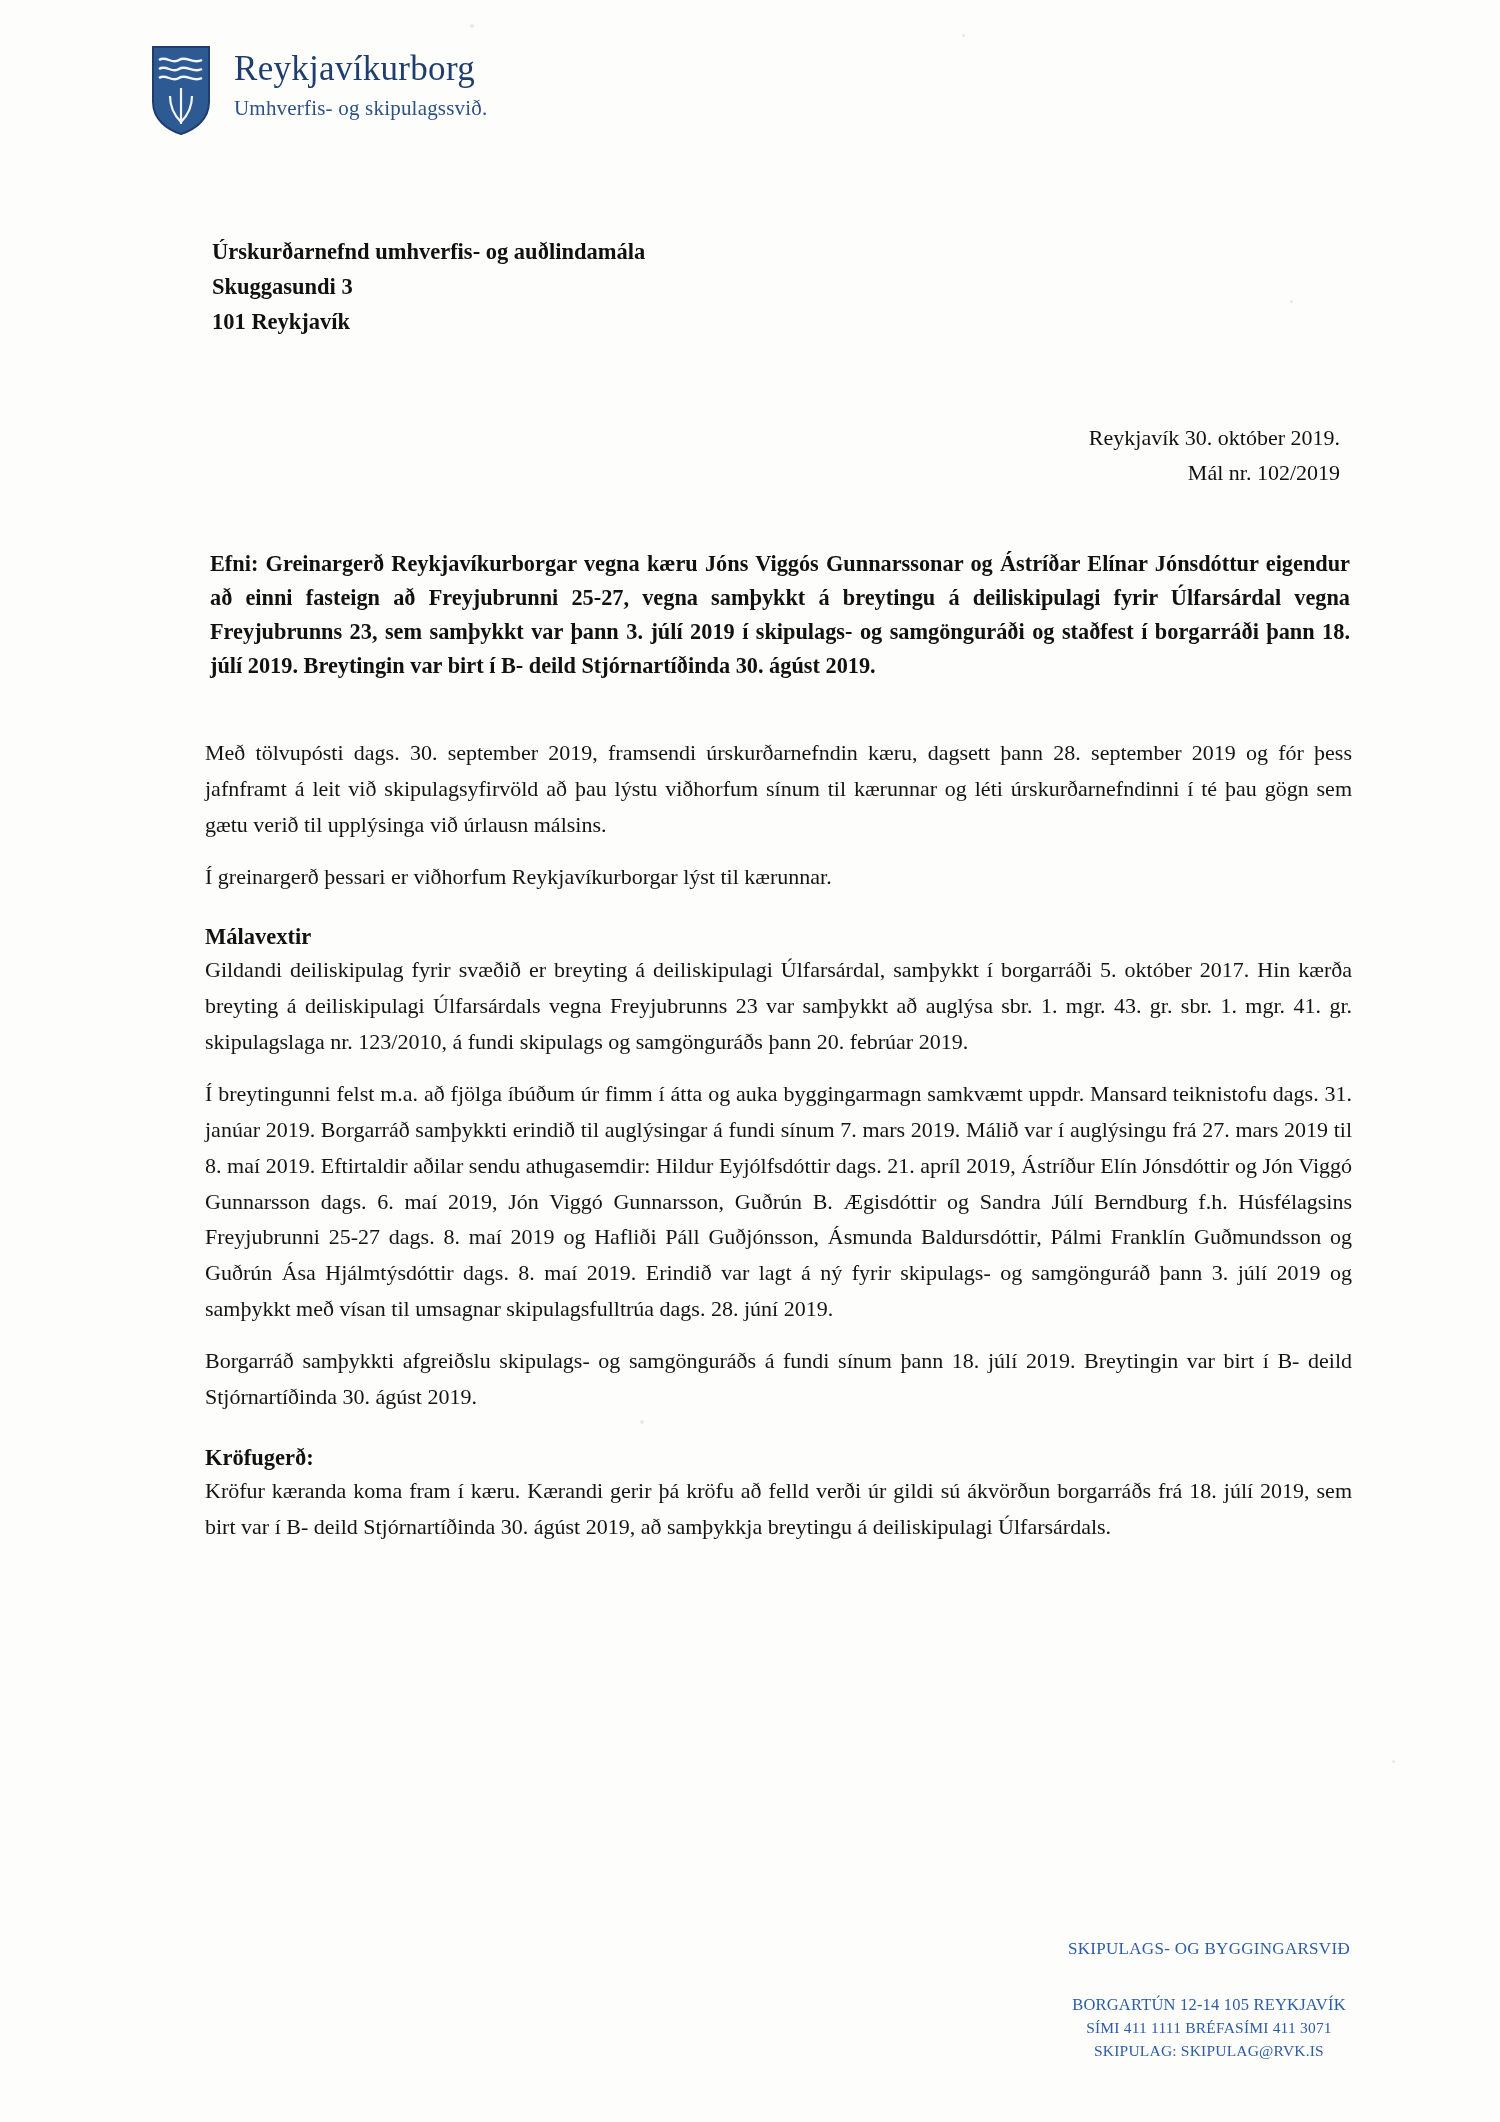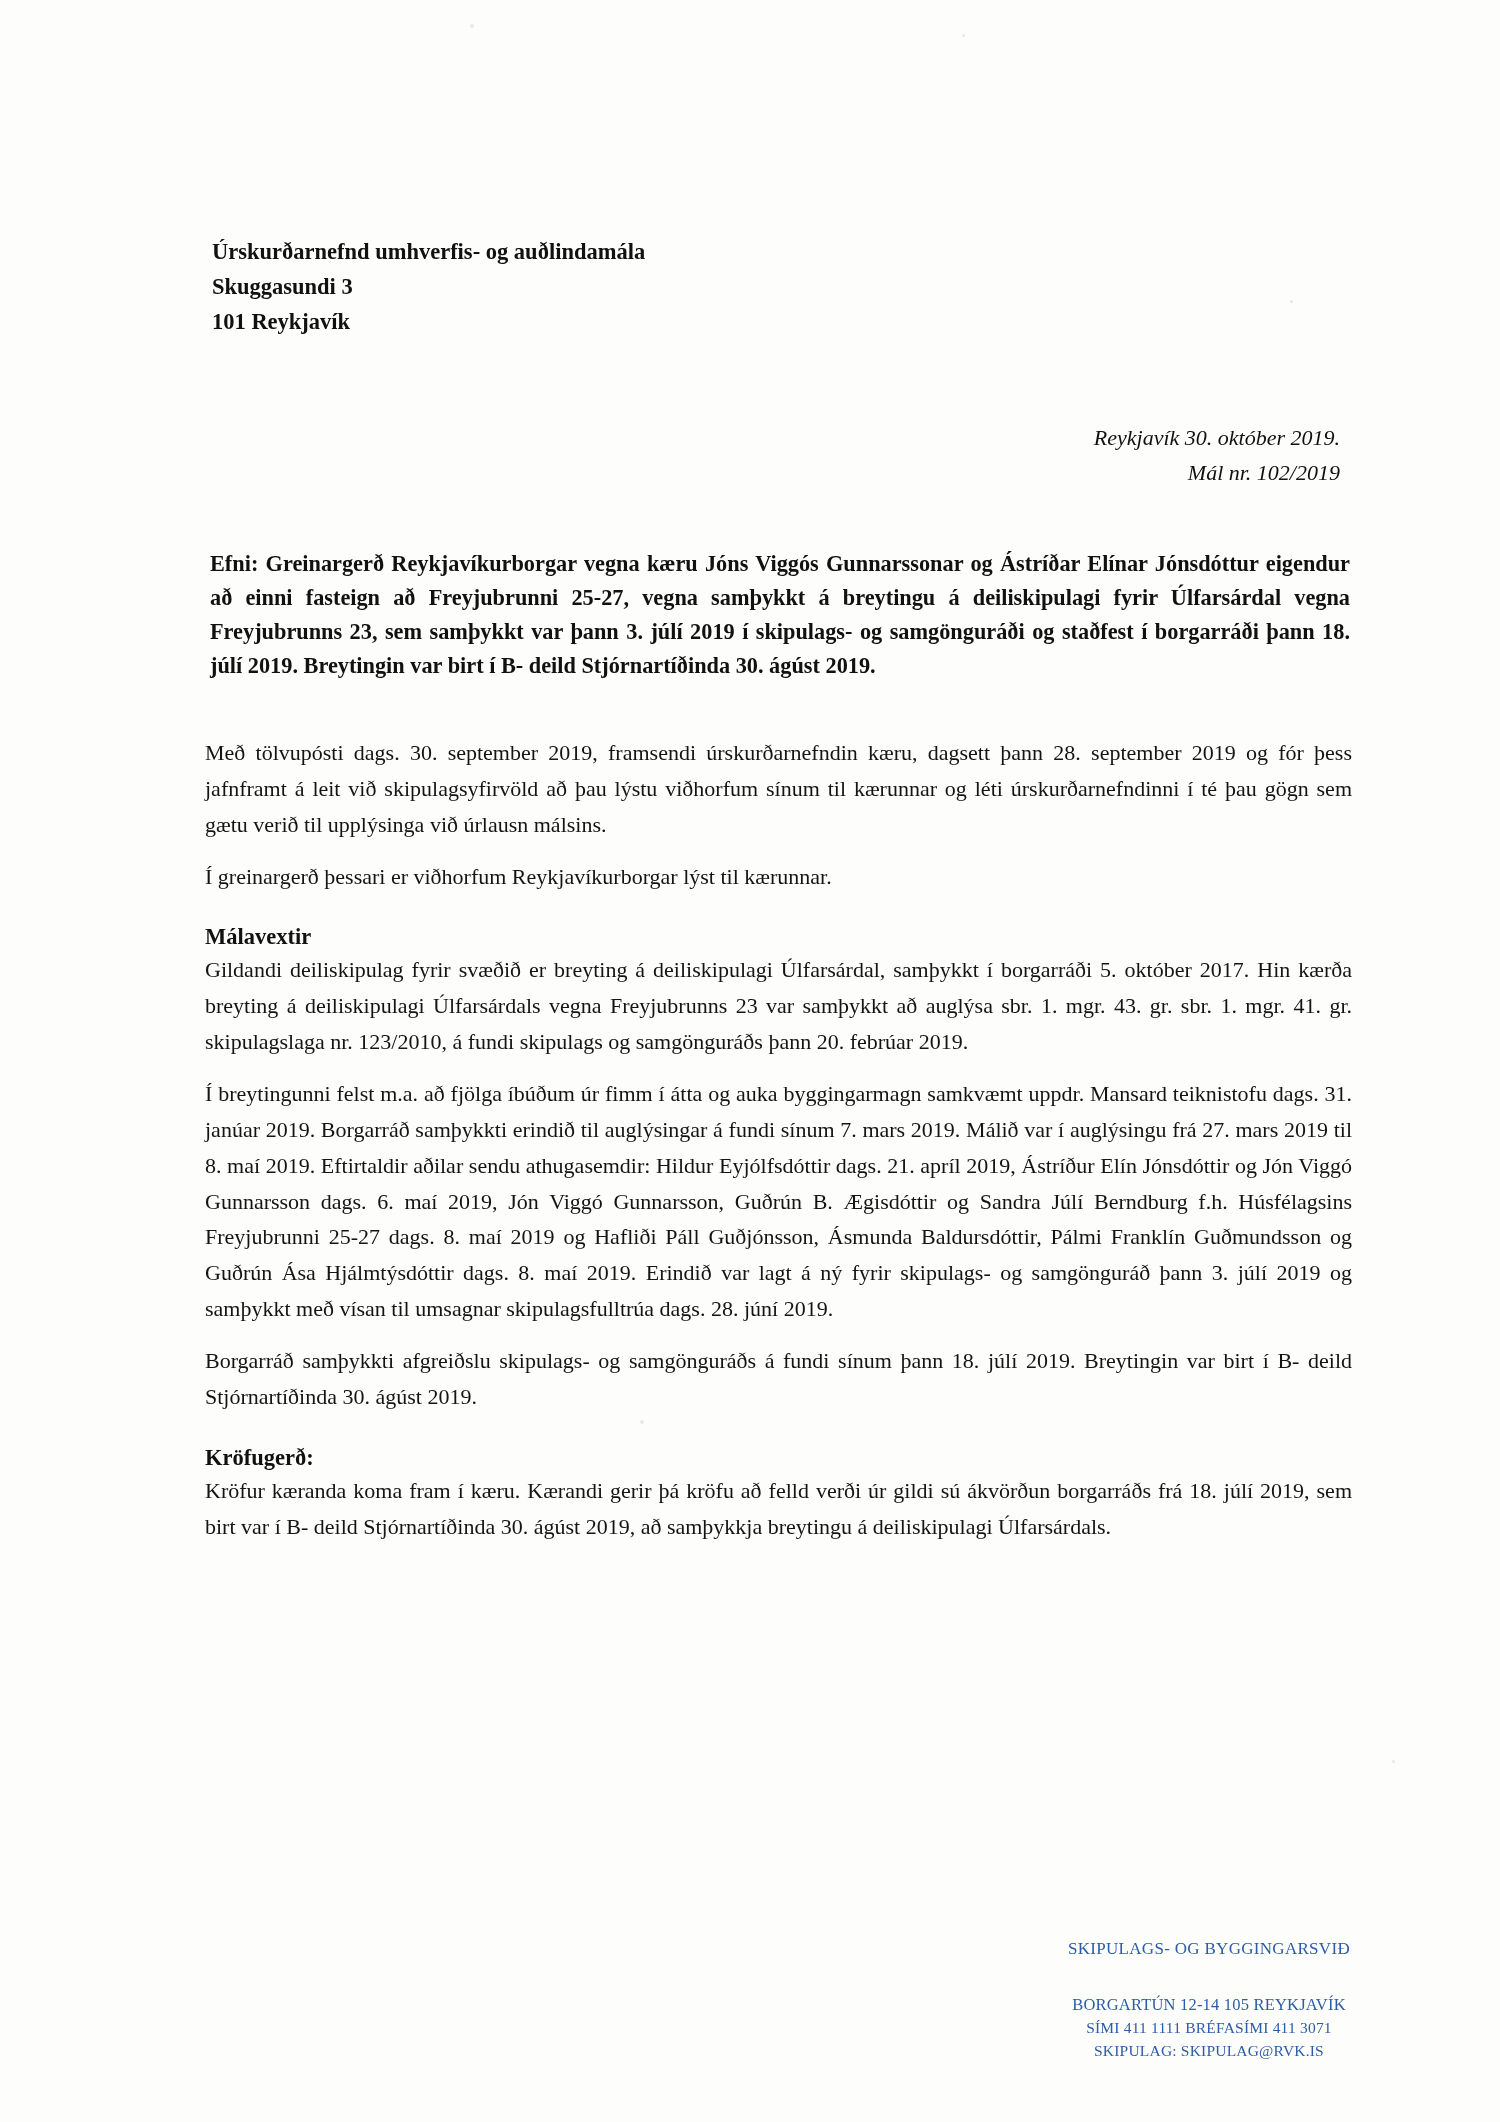--- a/index.html
+++ b/index.html
@@ -69,21 +69,20 @@
 
   
   .dateblock {
     position: absolute;
     right: 160px;
     top: 420px;
     text-align: right;
     font-size: 22px;
     line-height: 1.6;
     color: #111;
-    font-style: italic;
   }
 
   
   .subject {
     position: absolute;
     left: 210px;
     right: 150px;
     top: 547px;
     font-weight: bold;
     font-size: 22.3px;
@@ -143,20 +142,41 @@
 <body>
 
 <div class="page">
 
   <div class="speck" style="left:470px;top:24px;width:4px;height:4px;"></div>
   <div class="speck" style="left:962px;top:34px;width:3px;height:3px;"></div>
   <div class="speck" style="left:1290px;top:300px;width:3px;height:3px;"></div>
   <div class="speck" style="left:640px;top:1420px;width:4px;height:4px;"></div>
   <div class="speck" style="left:1392px;top:1760px;width:3px;height:3px;"></div>
 
+  <div class="letterhead">
+    <div class="crest">
+      <svg width="62" height="92" viewBox="0 0 62 92" xmlns="http://www.w3.org/2000/svg">
+        <path d="M3 3 H59 V58 C59 76 44 86 31 90 C18 86 3 76 3 58 Z" fill="#2e5a93" stroke="#1f3d6e" stroke-width="2"></path>
+        <g stroke="#ffffff" stroke-width="2.4" fill="none" opacity="0.95">
+          <path d="M9 16 C16 11 22 21 29 16 C36 11 43 21 52 16"></path>
+          <path d="M9 25 C16 20 22 30 29 25 C36 20 43 30 52 25"></path>
+          <path d="M9 34 C16 29 22 39 29 34 C36 29 43 39 52 34"></path>
+        </g>
+        <g stroke="#ffffff" stroke-width="2.2" fill="none" opacity="0.95">
+          <path d="M31 44 V80"></path>
+          <path d="M20 52 C20 64 25 72 31 78"></path>
+          <path d="M42 52 C42 64 37 72 31 78"></path>
+        </g>
+      </svg>
+    </div>
+    <div class="brand">
+      <div class="brand-title">Reykjavíkurborg</div>
+      <div class="brand-sub">Umhverfis- og skipulagssvið.</div>
+    </div>
+  </div>
 
   <div class="addressee">
     <div>Úrskurðarnefnd umhverfis- og auðlindamála</div>
     <div>Skuggasundi 3</div>
     <div>101 Reykjavík</div>
   </div>
 
   <div class="dateblock">
     <div>Reykjavík  30. október 2019.</div>
     <div>Mál nr.  102/2019</div>

